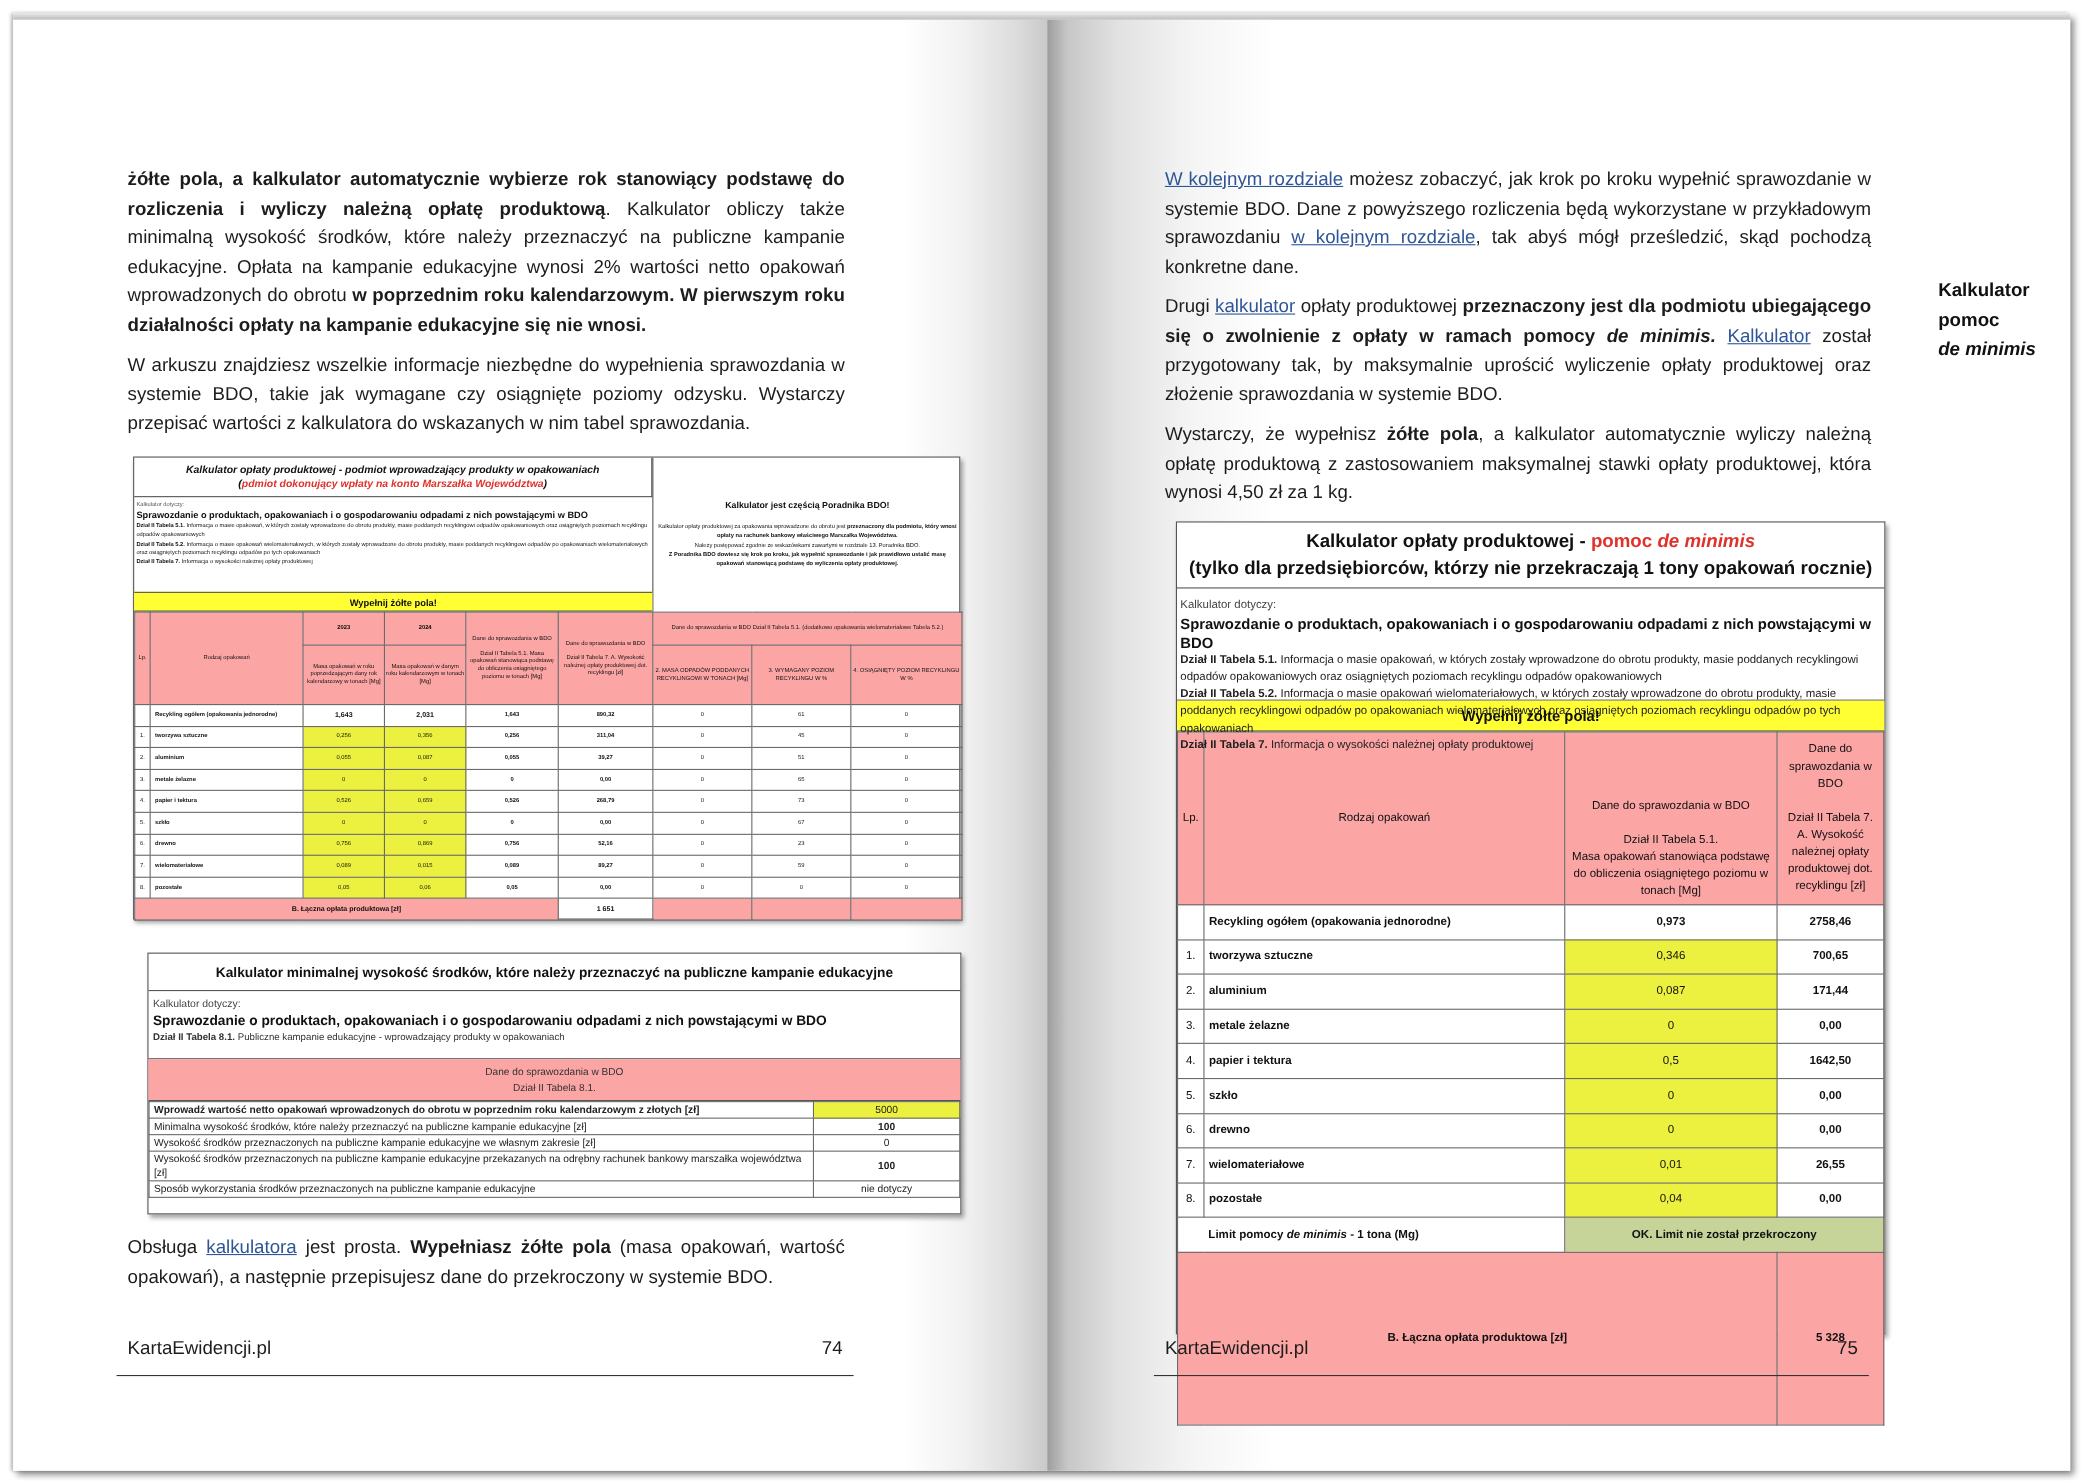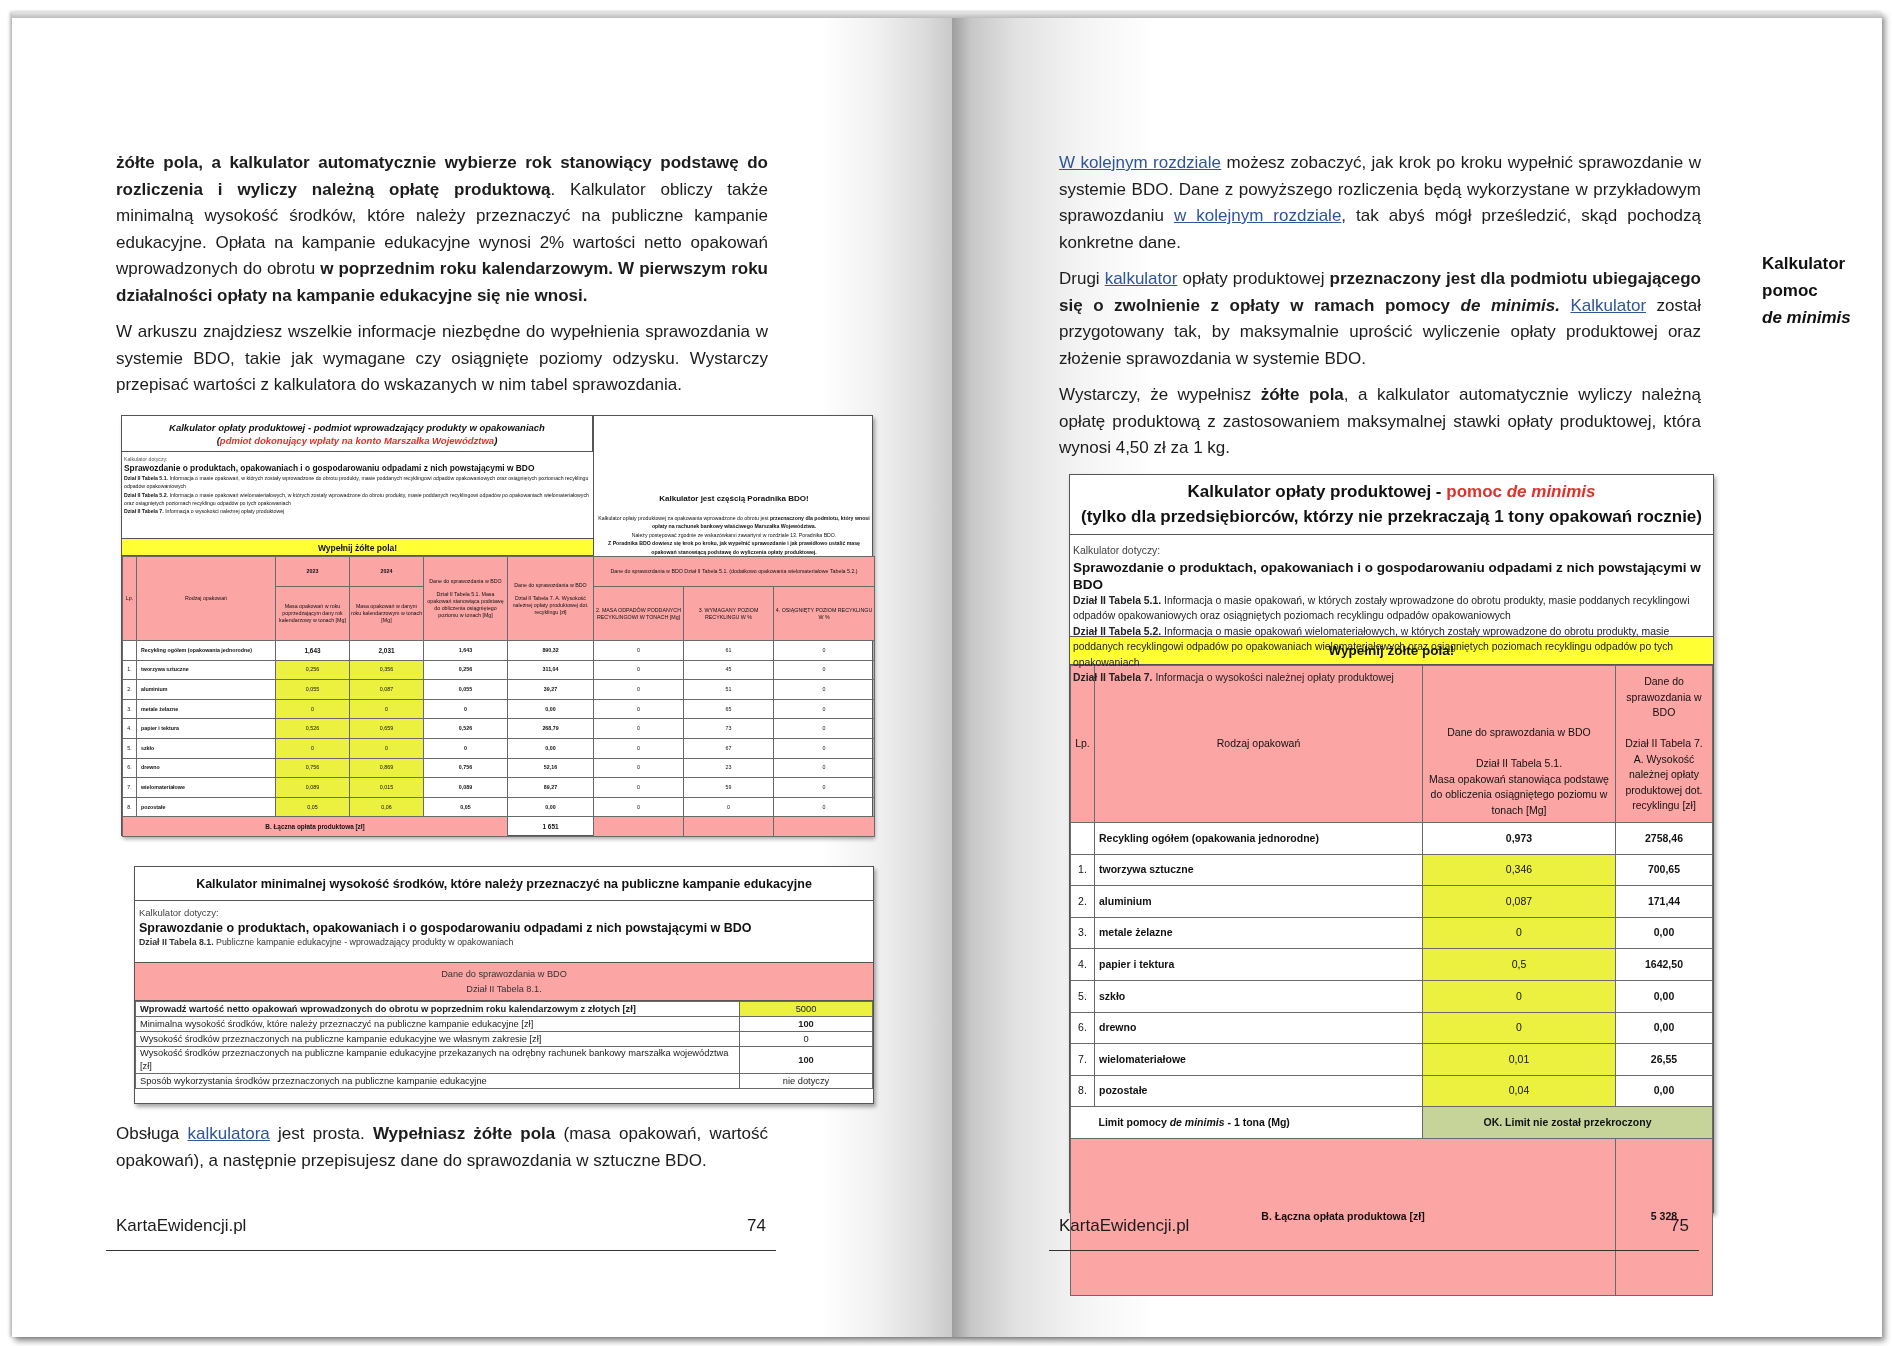--- a/index.html
+++ b/index.html
@@ -38,21 +38,21 @@
   .left { text-align: left !important; padding-left: 4px; }
   .bold { font-weight: bold; }
 
   
   .s1 { left: 109px; top: 397px; width: 752px; height: 421px; font-size: 6px; }
   .s1 .title { height: 36px; border-bottom: 1px solid #555; text-align: center; font-size: 9.5px; font-weight: bold; padding-top: 5px; line-height: 13px; font-style: italic; }
   .s1 .infobox { position: absolute; left: 0; top: 36px; width: 471px; height: 86px; font-size: 5.2px; line-height: 8.2px; padding: 3px 2px; }
   .s1 .infobox .big { font-size: 8.4px; font-weight: bold; line-height: 11px; }
   .s1 .infobox .small-lbl { color: #555; }
   .s1 .side { position: absolute; left: 471px; top: 0; width: 281px; height: 140px; border-left: 1px solid #555; font-size: 5.2px; text-align: center; line-height: 8.5px; padding: 40px 4px 0; }
-  .s1 .side .sh { font-size: 8px; font-weight: bold; margin-bottom: 10px; margin-top: 39px; }
+  .s1 .side .sh { font-size: 8px; font-weight: bold; margin-bottom: 10px; }
   .s1 .fillbar { position: absolute; left: 0; top: 122px; width: 471px; height: 18px; text-align: center; font-weight: bold; font-size: 8.5px; line-height: 18px; border-top: 1px solid #555; border-bottom: 1px solid #555; }
   .s1 .tablewrap { position: absolute; left: 0; top: 140px; width: 752px; }
   .s1 table.grid td { font-size: 5.3px; line-height: 7px; height: 19.6px; }
   .s1 table.grid td.big { font-size: 6.4px; }
 
   
   .s2 { left: 122px; top: 848px; width: 740px; height: 238px; }
   .s2 .title { height: 34px; border-bottom: 1px solid #555; text-align: center; font-size: 12.5px; font-weight: bold; line-height: 34px; }
   .s2 .info { height: 62px; padding: 6px 4px 0; border-bottom: 1px solid #555; }
   .s2 .info .lbl { font-size: 9.5px; color: #444; margin-bottom: 3px; }
@@ -290,21 +290,21 @@
         </tr>
         <tr>
           <td class="left">Sposób wykorzystania środków przeznaczonych na publiczne kampanie edukacyjne</td>
           <td>nie dotyczy</td>
         </tr>
       </tbody>
         </table>
     </div>
 
     <div class="text" style="left:104px; top:1103px; width:652px;">
-      <p><span>Obsługa </span><span class="link">kalkulatora</span><span> jest prosta. </span><b>Wypełniasz żółte pola</b><span> (masa opakowań, wartość opakowań), a następnie przepisujesz dane do sprawozdania w sztuczne BDO.</span></p>
+      <p><span>Obsługa </span><span class="link">kalkulatora</span><span> jest prosta. </span><b>Wypełniasz żółte pola</b><span> (masa opakowań, wartość opakowań), a następnie przepisujesz dane do przekroczony w systemie BDO.</span></p>
     </div>
 
     <div class="footer" style="left:94px; top:1198px; width:670px;">
       <span style="position:absolute; left:10px;">KartaEwidencji.pl</span>
       <span class="pnum">74</span>
       <div class="rule"></div>
     </div>
   </div>
 
   <div class="page page-right">

